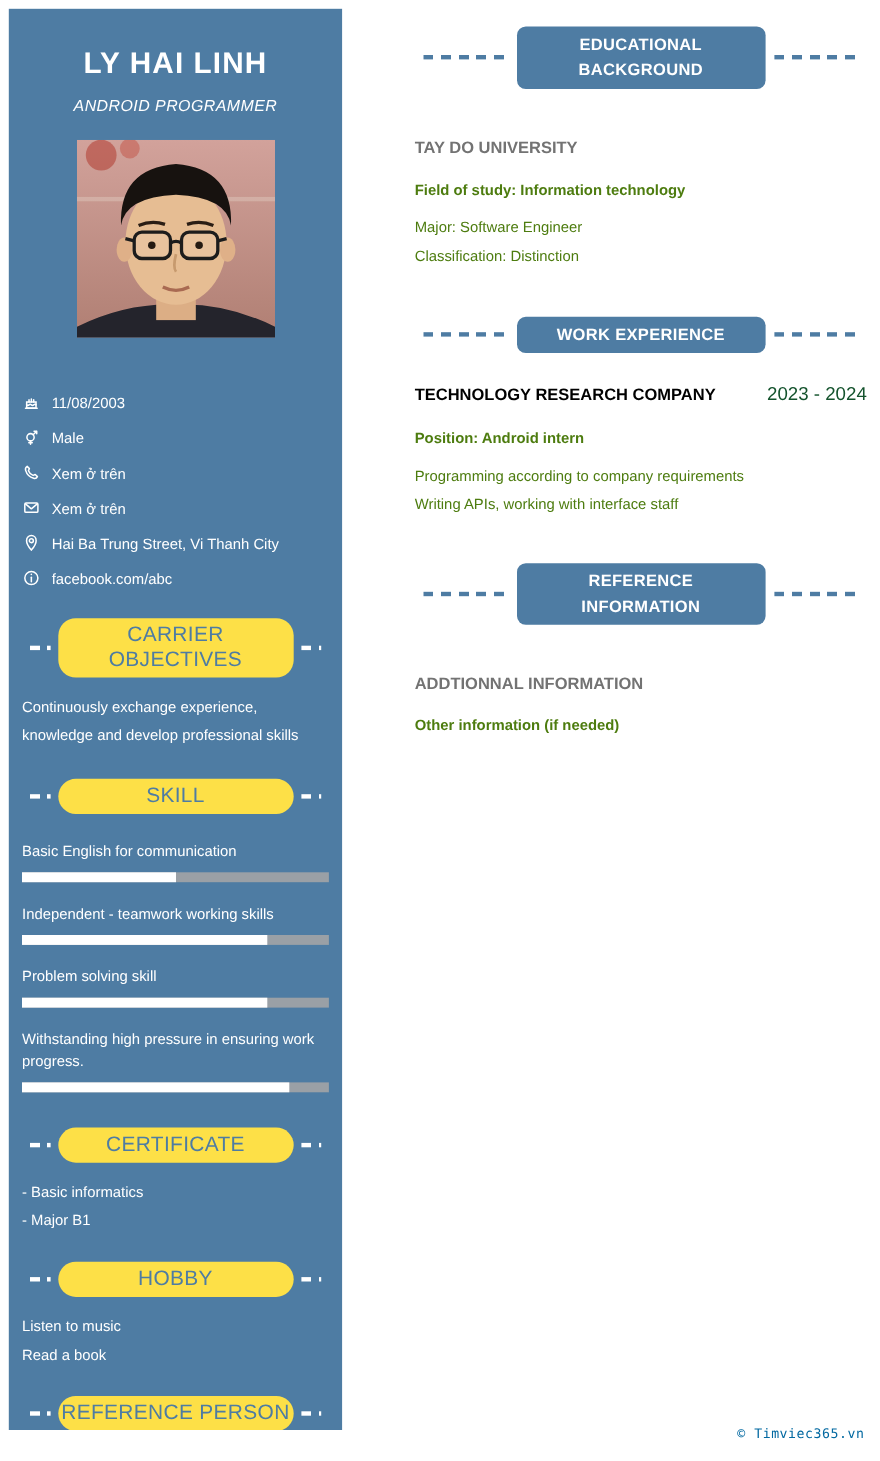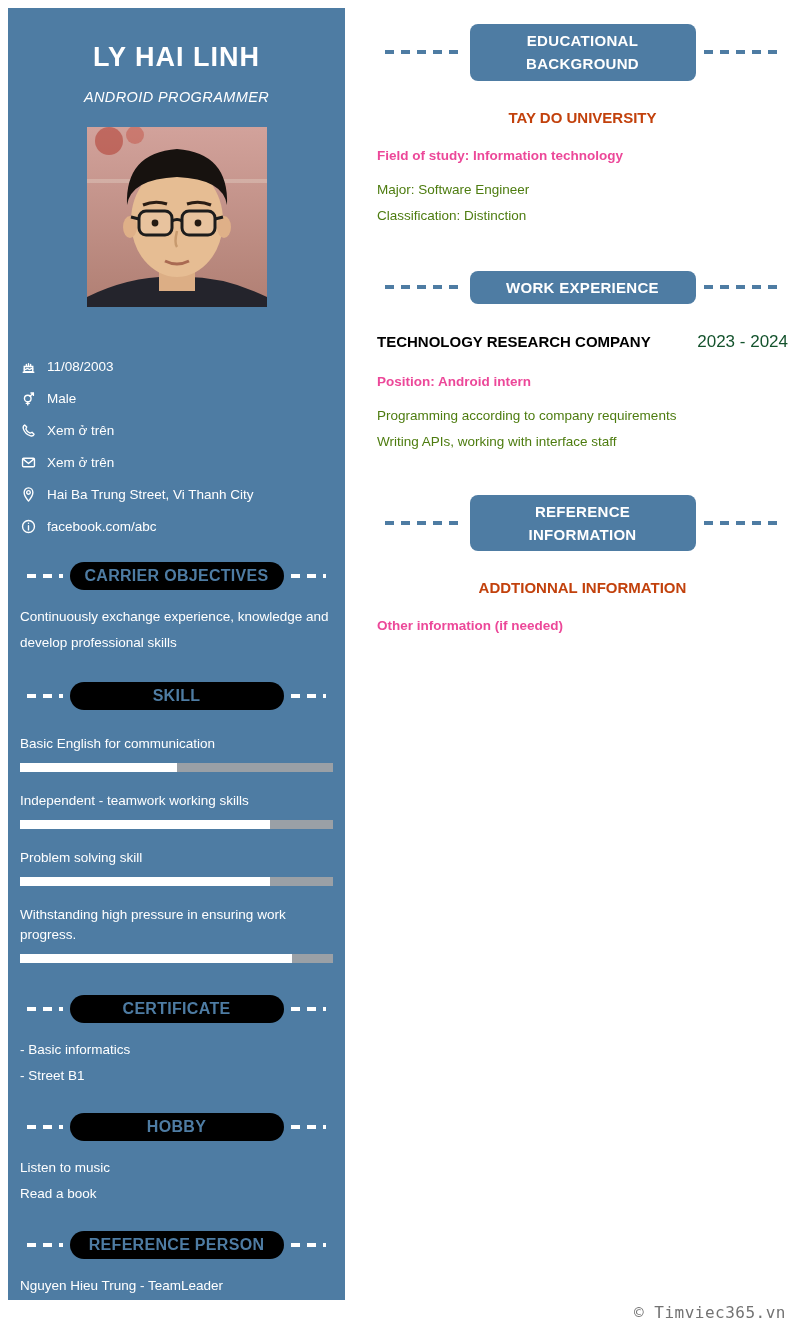--- a/index.html
+++ b/index.html
@@ -5,45 +5,45 @@
   :root { --accent:#4e7ca3; --track:#9aa0a6; }
   * { box-sizing: border-box; }
   html,body { margin:0; padding:0; }
   body {
     width:800px; height:1328px; position:relative; background:#ffffff;
     font-family:"Liberation Sans", sans-serif; color:#1b1b1b; overflow:hidden;
   }
 
   
   .sidebar {
-    position:absolute; left:8px; top:8px; width:337px; height:1292px;
+    position:absolute; left:8px; top:8px; width:303px; height:1292px;
     background:var(--accent); color:#fff; overflow:hidden;
   }
   .cv-name {
     margin:34px 12px 0; text-align:center; font-size:27px; font-weight:bold;
     letter-spacing:1px; color:#fff;
   }
   .cv-title {
     margin:16px 12px 0; text-align:center; font-style:italic; font-size:14.5px;
     letter-spacing:.4px; color:#ffffff;
   }
   .photo-frame { width:180px; height:180px; margin:22px auto 0; overflow:hidden; }
   .photo-frame svg { display:block; }
 
   .contacts { margin-top:50px; padding:0 12px; }
-  .contact-row { display:flex; align-items:center; margin-bottom:13px; min-height:19px; }
+  .contact-row { display:flex; margin-bottom:13px; min-height:19px; }
   .contact-row .cicon { width:17px; height:17px; flex:0 0 17px; margin-right:10px; }
   .contact-row .ctext { font-size:13.5px; color:#fff; line-height:19px; }
 
   .side-heading { display:flex; align-items:center; padding:0 12px; margin-top:26px; }
   .dash-white { flex:1; height:4px; margin:0 7px;
     background:repeating-linear-gradient(90deg,#fff 0 9px, transparent 9px 16px); }
   .pill-white {
-    width:214px; flex:0 0 214px; background:#000000; color:var(--accent);
-    font-weight:bold; font-size:16px; text-align:center; padding:5px 0;
+    width:214px; flex:0 0 214px; background:#fde047; color:var(--accent);
+    font-weight:normal; font-size:19px; text-align:center; padding:5px 0;
     border-radius:16px; letter-spacing:.3px;
   }
   .side-text { padding:0 12px; margin-top:14px; font-size:13.5px; line-height:26px; color:#fff; }
   .side-list { padding:0 12px; margin-top:14px; }
   .side-list p { margin:0; font-size:13.5px; line-height:26px; color:#fff; }
 
   .skill-item { padding:0 12px; margin-top:19px; }
   .skill-label { font-size:13.5px; line-height:20px; color:#fff; }
   .bar { margin-top:9px; height:9px; background:var(--track); }
   .bar-fill { height:100%; background:#fff; }
@@ -53,32 +53,32 @@
     padding:24px 12px 0 32px; }
   .main-heading { display:flex; align-items:center; }
   .dash-blue { flex:1; height:4px; margin:0 8px;
     background:repeating-linear-gradient(90deg,var(--accent) 0 9px, transparent 9px 16px); }
   .pill-blue {
     flex:0 0 226px; width:226px; background:var(--accent); color:#fff;
     font-weight:bold; font-size:15px; text-align:center; padding:5px 8px;
     border-radius:8px; line-height:1.55; letter-spacing:.3px;
   }
   .pill-blue span { display:block; }
-  .m-school { margin-top:28px; font-size:15px; font-weight:bold; color:#c2410c;text-align:center; }
-  .m-bold   { margin-top:22px; font-size:13.5px; font-weight:bold; color:#ec4899; }
+  .m-school { margin-top:45px; font-size:15px; font-weight:bold; color:#737373; }
+  .m-bold   { margin-top:22px; font-size:13.5px; font-weight:bold; color:#4d7c0f; }
   .m-text   { margin-top:14px; font-size:13.5px; color:#4d7c0f; line-height:26px; }
   .m-text p { margin:0; }
   .company-row { margin-top:28px; display:flex; justify-content:space-between; align-items:baseline; }
   .company-name { font-size:15px; font-weight:bold; color:#000000; }
   .company-period { font-size:17px; font-weight:normal; color:#14532d; }
   .sect-gap-work { margin-top:42px; }
   .sect-gap-add  { margin-top:40px; }
 
   .credit {
-    position:absolute; right:14px; bottom:6px; font-size:16px; color:#737373;
+    position:absolute; right:14px; bottom:18px; font-size:12px; color:#0369a1;
     font-family:"DejaVu Sans Mono", monospace; letter-spacing:.5px;
   }
 </style>
 </head>
 <body>
 
 <div class="sidebar">
 
   <div class="cv-name">LY HAI LINH</div>
   <div class="cv-title">ANDROID PROGRAMMER</div>
@@ -209,21 +209,21 @@
       </div>
   </div>
 
   <div class="side-heading" style="margin-top:32px;">
     <div class="dash-white"></div>
     <div class="pill-white">CERTIFICATE</div>
     <div class="dash-white"></div>
   </div>
   <div class="side-list">
     <p>- Basic informatics</p>
-    <p>- Street B1</p>
+    <p>- Major B1</p>
   </div>
 
   <div class="side-heading" style="margin-top:24px;">
     <div class="dash-white"></div>
     <div class="pill-white">HOBBY</div>
     <div class="dash-white"></div>
   </div>
   <div class="side-list">
     <p>Listen to music</p>
     <p>Read a book</p>

